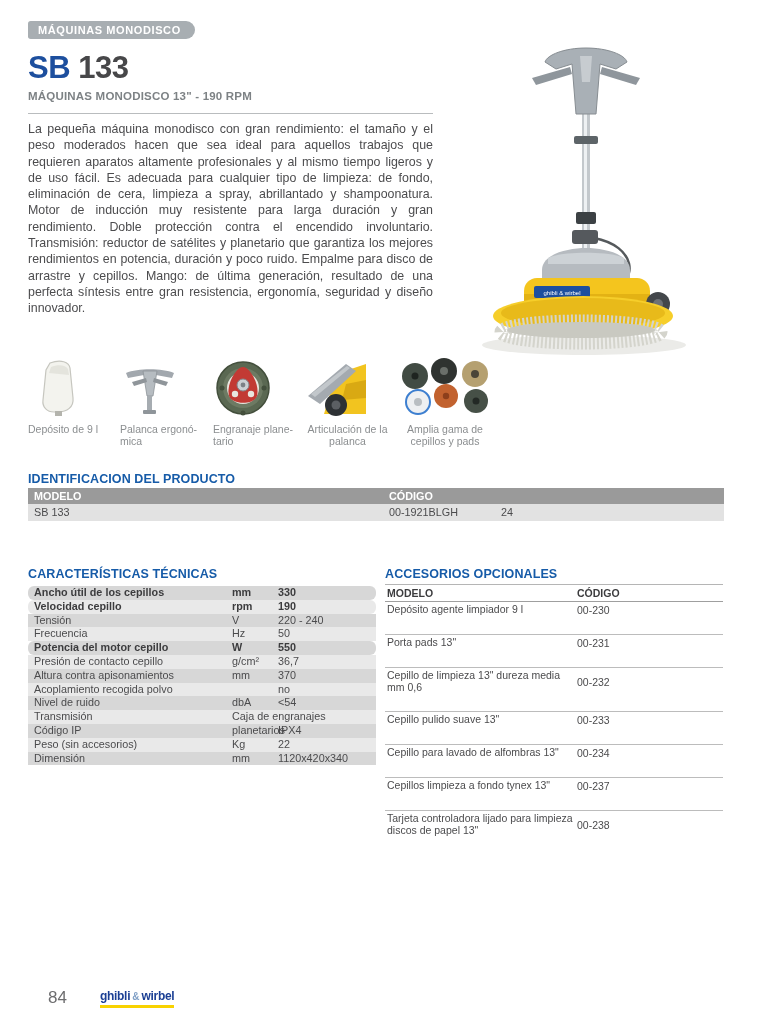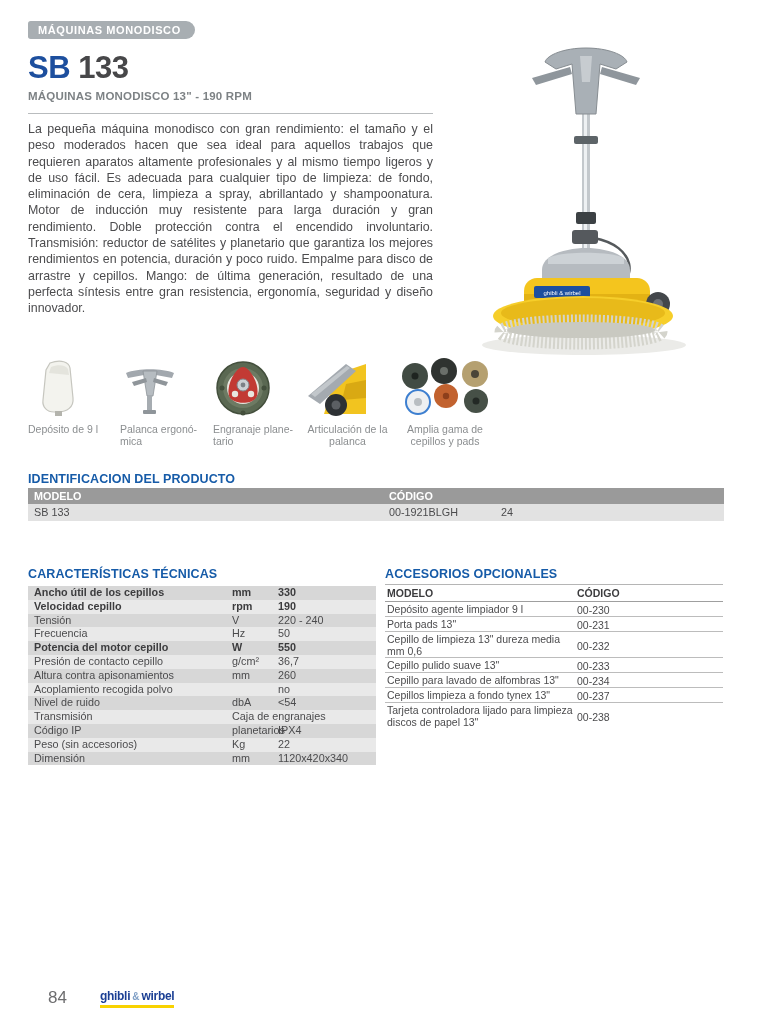--- a/index.html
+++ b/index.html
@@ -40,30 +40,30 @@
   .ident-row  { display:grid; grid-template-columns:355px 112px 1fr; background:#e2e2e2; color:#4b4b4d;
                 height:17px; line-height:17px; }
   .ident-table span { padding-left:6px; }
 
   
   .tech-heading { position:absolute; left:28px; top:567px; }
   .tech-table { position:absolute; left:28px; top:586px; width:348px; font-size:10.8px; color:#4b4b4d; }
   .trow { display:grid; grid-template-columns:198px 46px 1fr; height:13.8px; line-height:13.8px; padding-left:6px; }
   .trow:nth-child(odd)  { background:#d7d7d7; }
   .trow:nth-child(even) { background:#e9e9e9; }
-  .trow.bold { font-weight:bold; color:#3c3c3e; }
+  .trow.bold { font-weight:bold; color:#3c3c3e;border-radius:6px; }
   .tspan { grid-column:2 / 4; }
 
   
   .acc-heading { position:absolute; left:385px; top:567px; }
   .acc-table { position:absolute; left:385px; top:584px; width:338px; font-size:10.5px; color:#4b4b4d; }
   .acc-head { display:grid; grid-template-columns:190px 1fr; font-weight:bold; color:#3c3c3e;
               border-top:1px solid #b5b5b5; border-bottom:1px solid #9f9f9f; padding:2px 0 2px 2px; }
   .acc-row { display:grid; grid-template-columns:190px 1fr; border-bottom:1px solid #bcbcbc;
-             padding:2px 0 0 2px; align-items:center; }
+             padding:2px 0 18px 2px; align-items:center; }
   .acc-row:last-child { border-bottom:none; }
   .acc-row .modelo { white-space:pre-line; line-height:11.5px; }
 
   
   .footer { position:absolute; left:0; top:984px; width:768px; height:24px; }
   .page-number { position:absolute; left:48px; top:4px; font-size:17px; color:#6d6d6f; }
   .brand-logo { position:absolute; left:100px; top:2px; border-bottom:3px solid #f8d200; padding-bottom:1px; }
   .brand-logo .w1, .brand-logo .w2 { font-size:12px; font-weight:bold; color:#1b3f94; letter-spacing:-0.3px; }
   .brand-logo .amp { font-size:10px; font-weight:bold; color:#7f9fc6; padding:0 2px; }
 </style>
@@ -247,21 +247,21 @@
       <span>550</span>
     </div>
     <div class="trow">
       <span>Presión de contacto cepillo</span>
       <span>g/cm²</span>
       <span>36,7</span>
     </div>
     <div class="trow">
       <span>Altura contra apisonamientos</span>
       <span>mm</span>
-      <span>260</span>
+      <span>370</span>
     </div>
     <div class="trow">
       <span>Acoplamiento recogida polvo</span>
       <span></span>
       <span>no</span>
     </div>
     <div class="trow">
       <span>Nivel de ruido</span>
       <span>dbA</span>
       <span>&lt;54</span>

